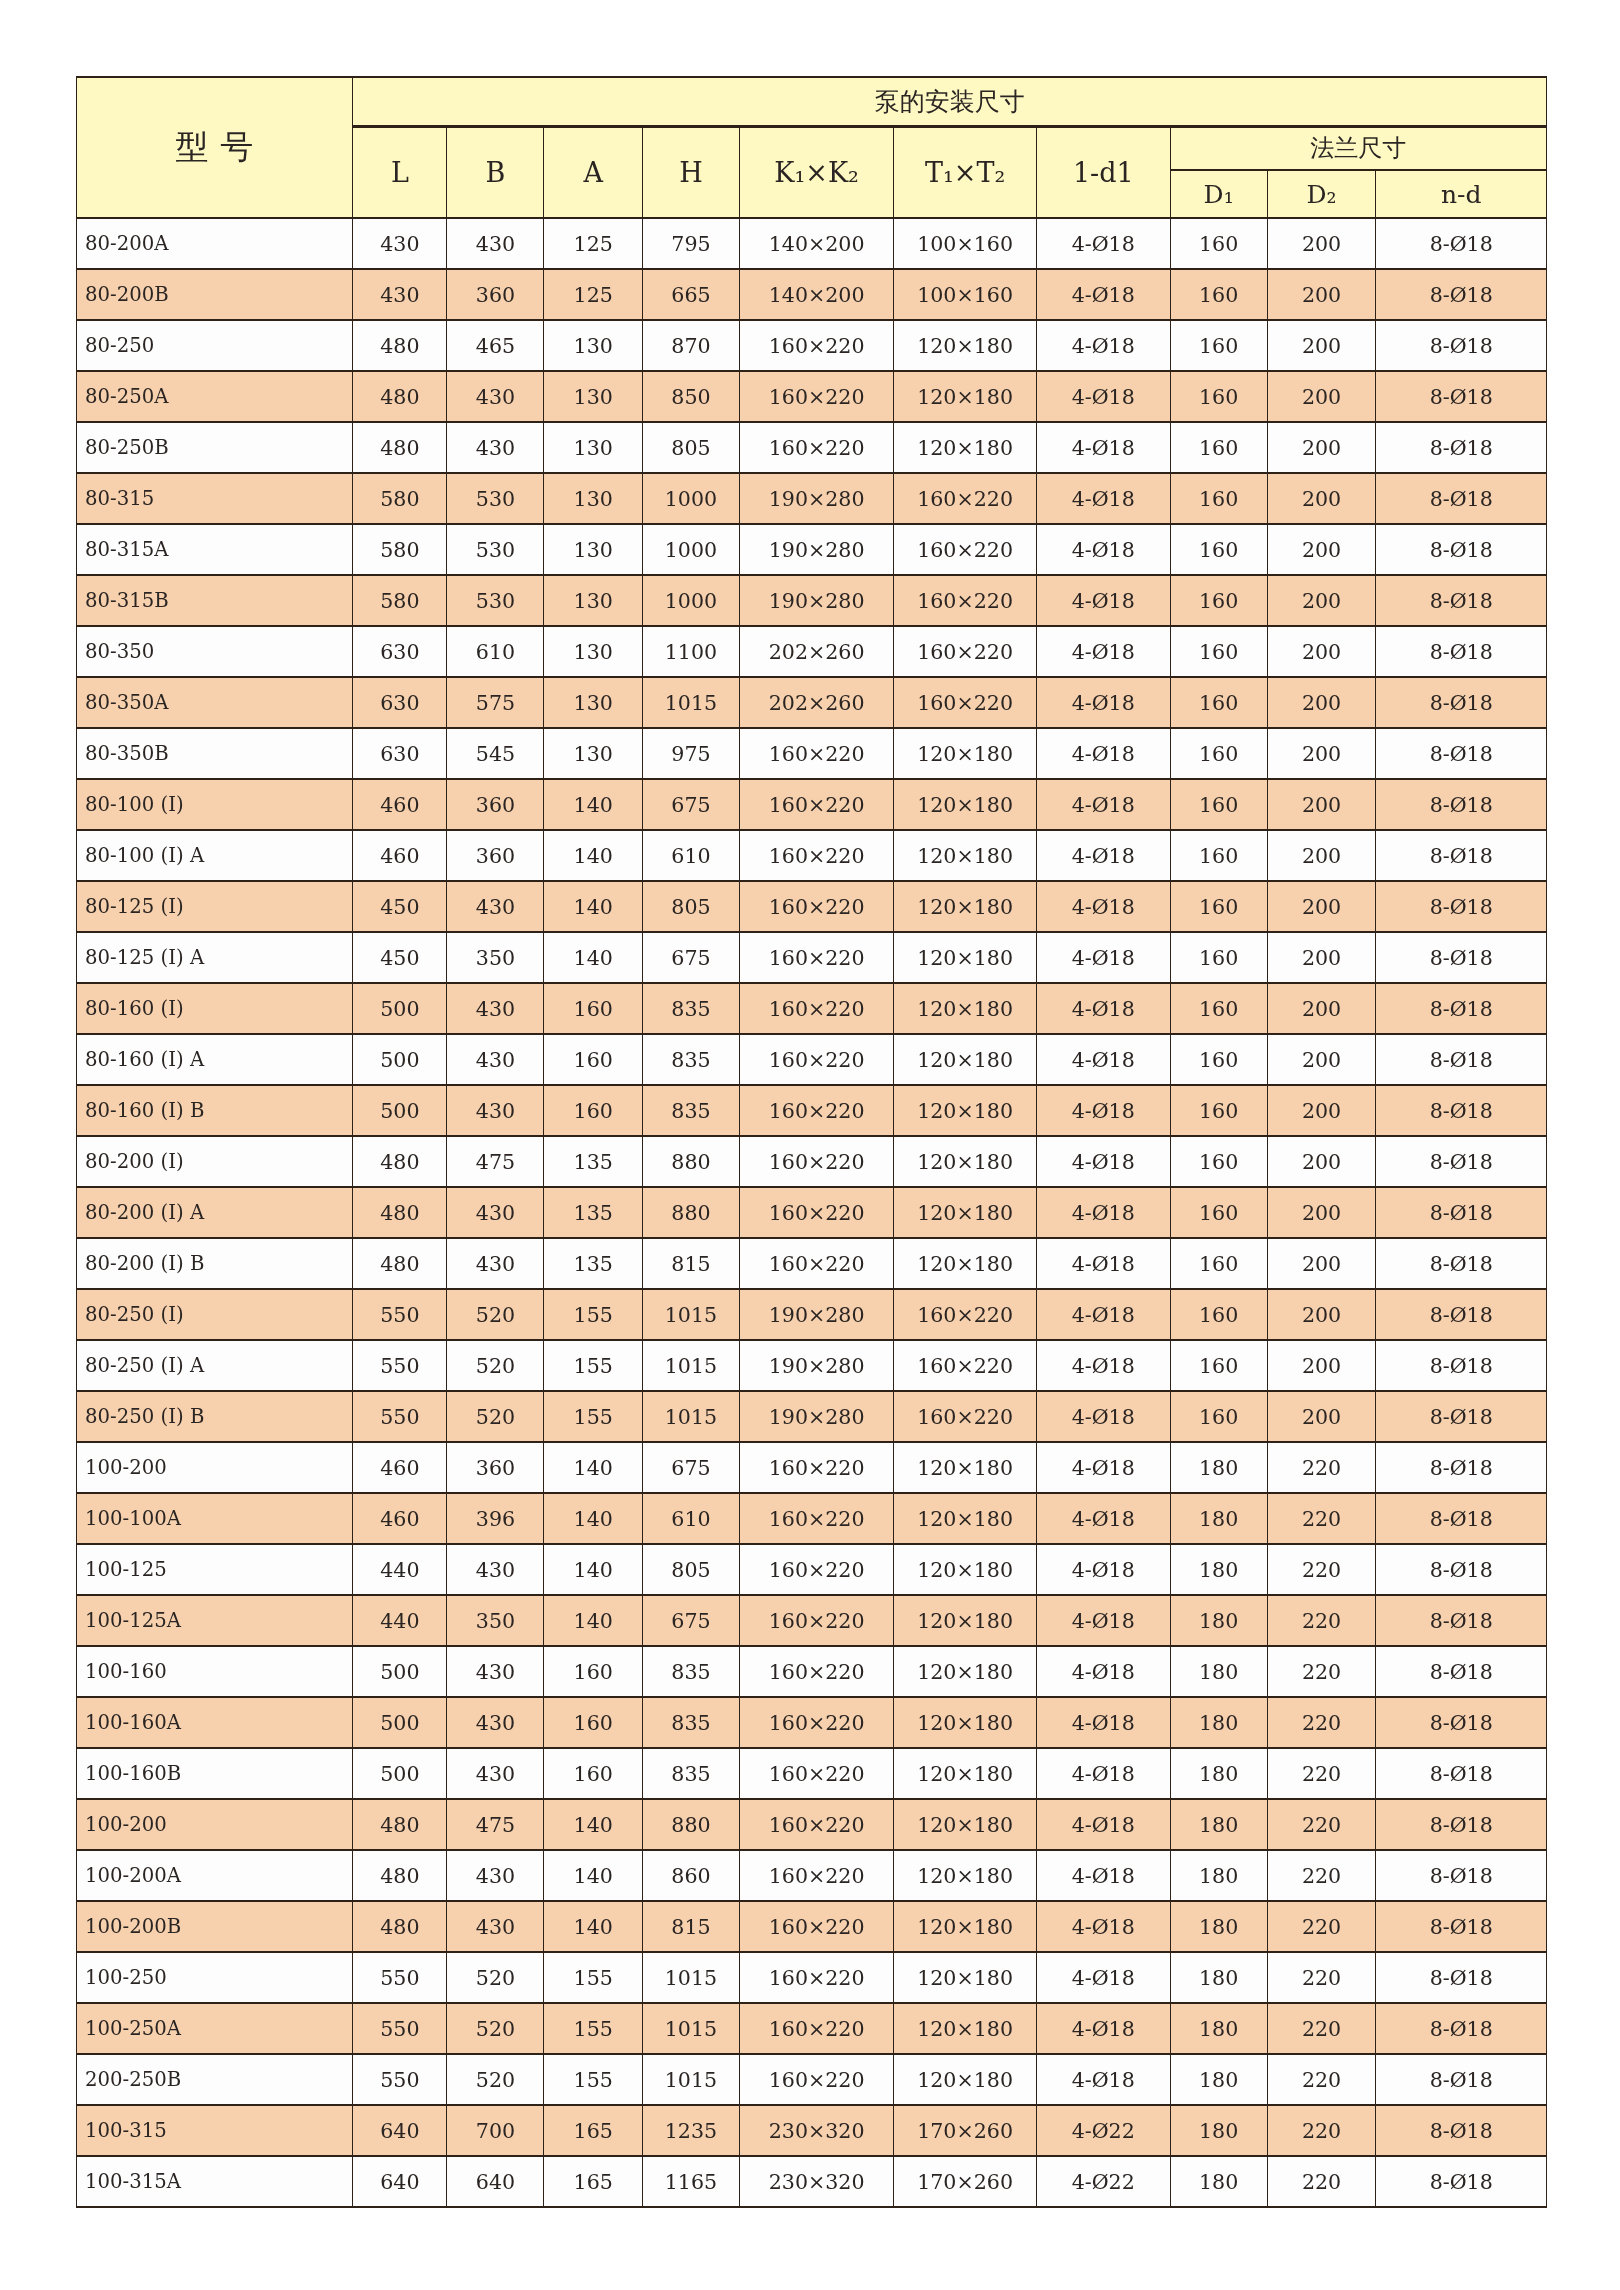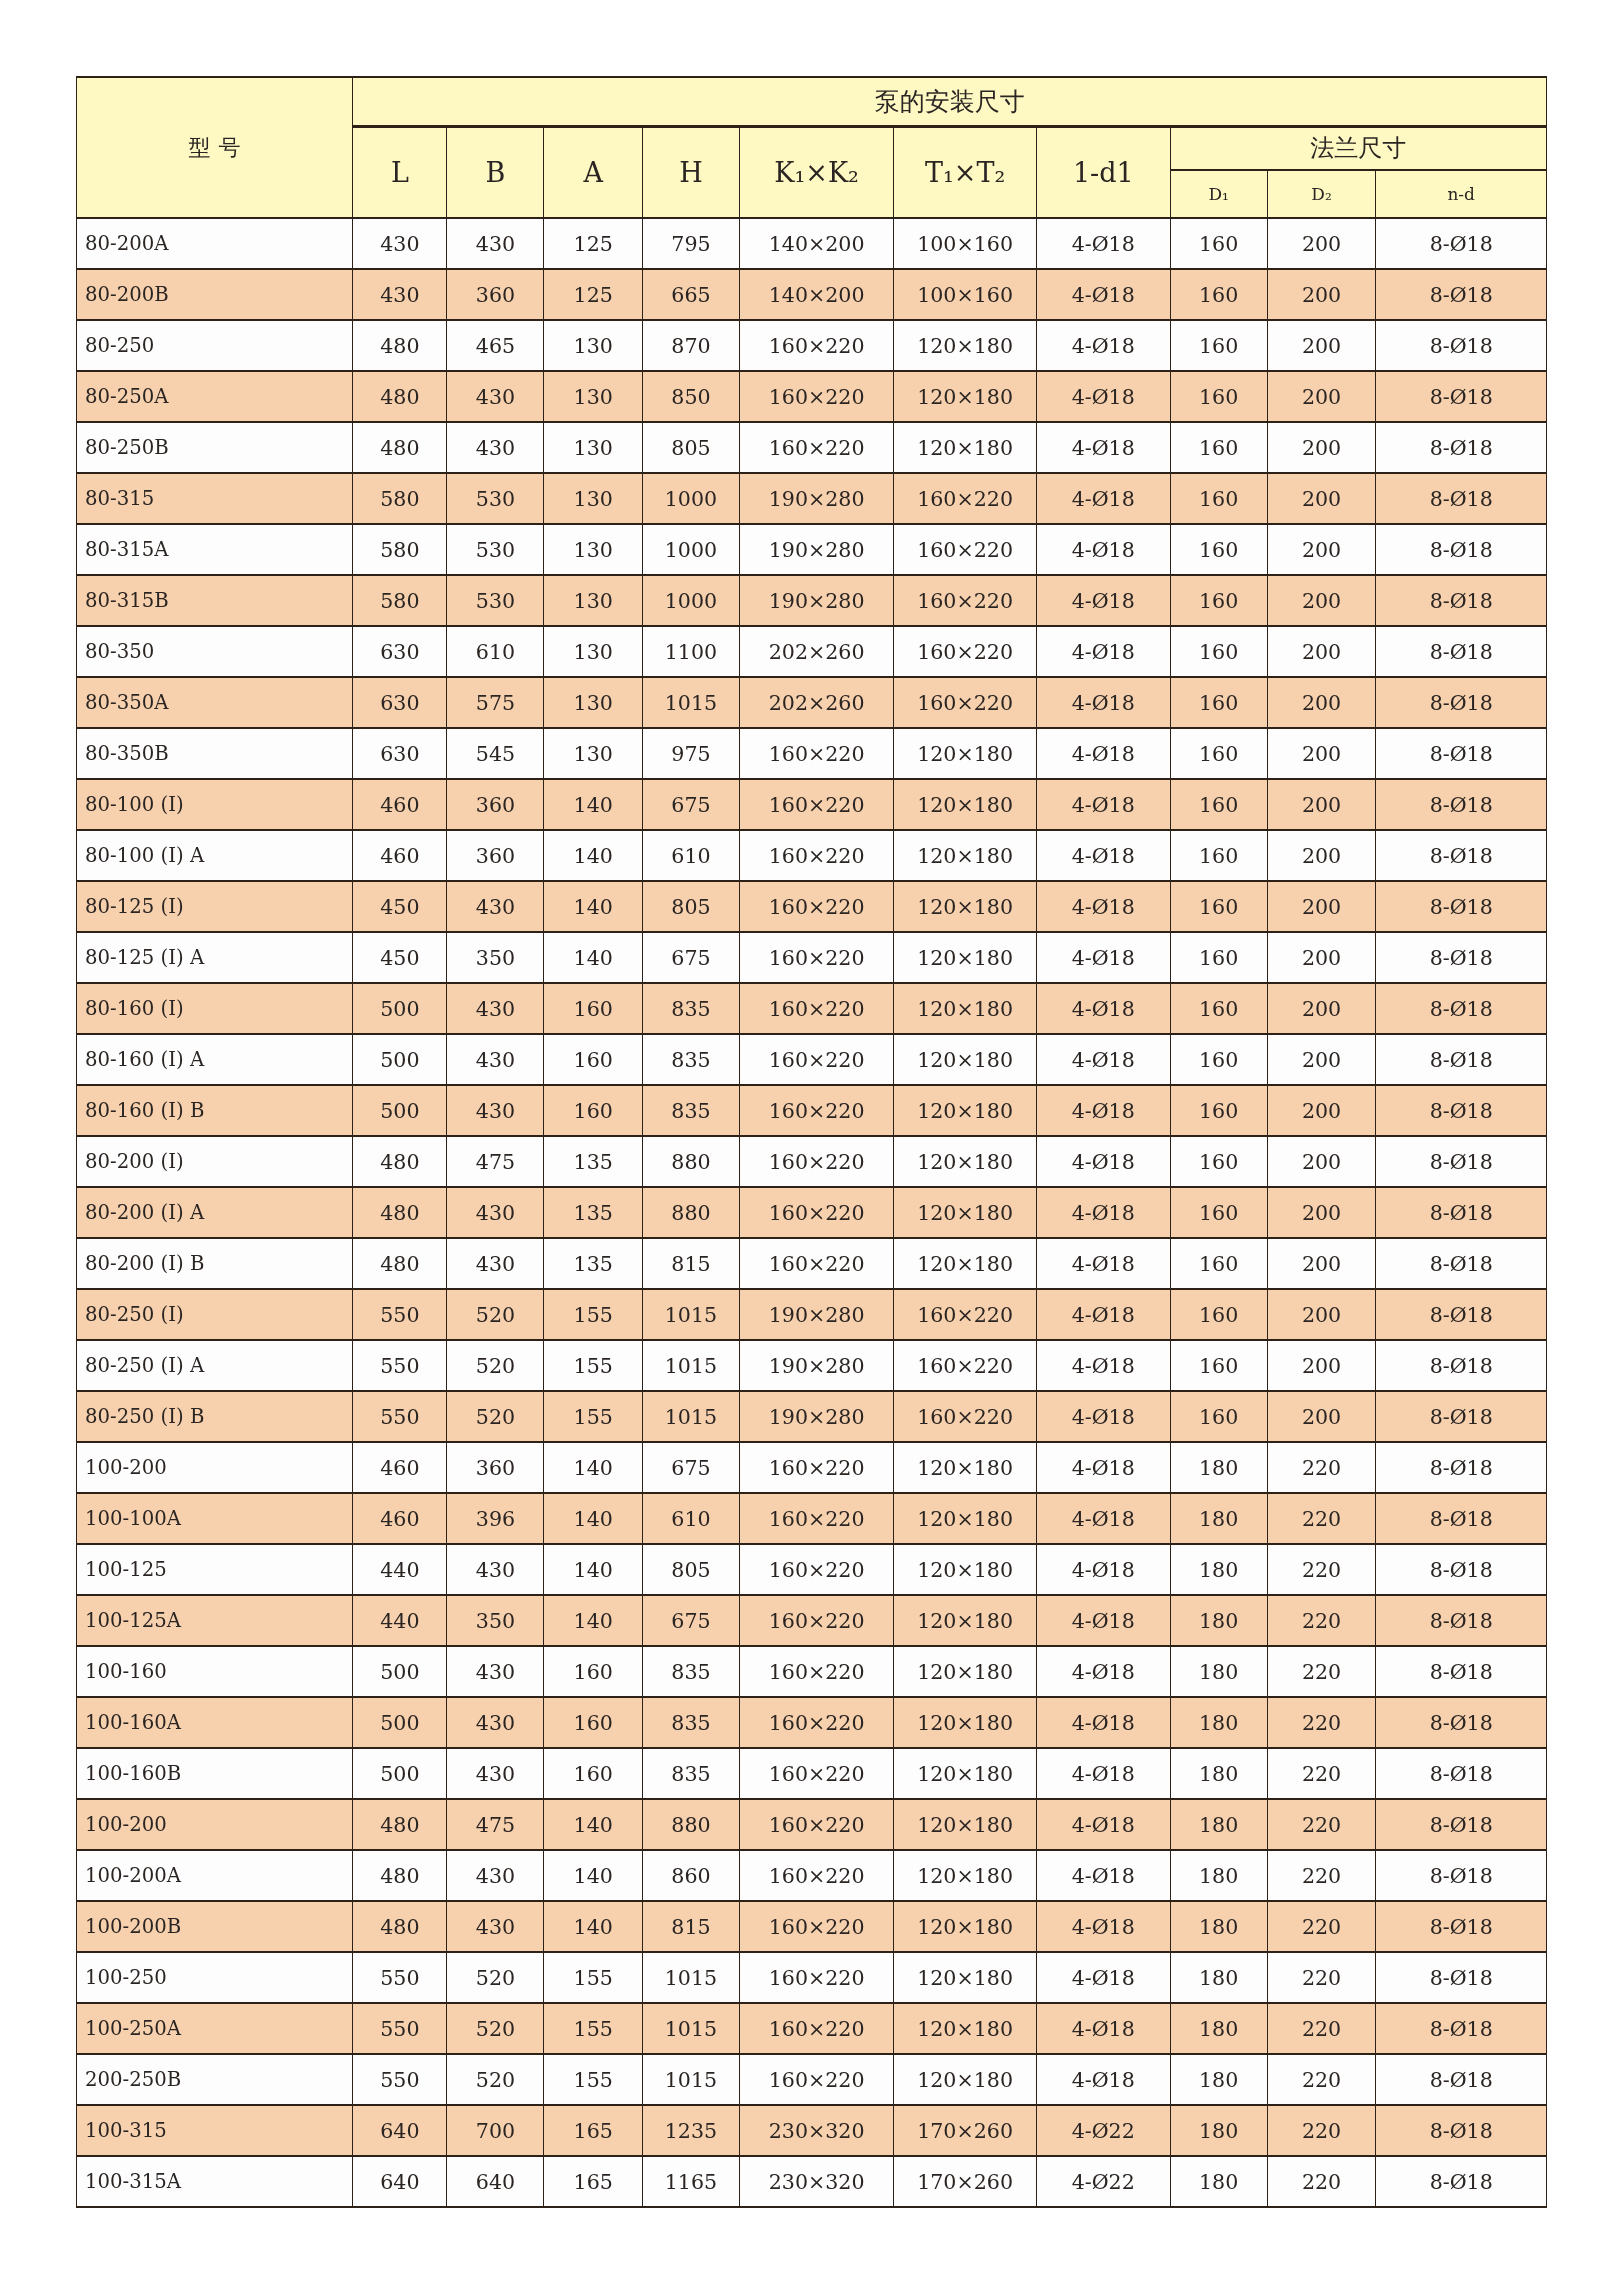--- a/index.html
+++ b/index.html
@@ -32,24 +32,24 @@
     border-right:1.8px solid #2e2117;
     border-top:2.7px solid #2e2117;
     border-bottom:2.7px solid #2e2117;
     box-sizing:border-box;
     vertical-align:middle;
     font-weight:normal;
     overflow:hidden;
   }
   thead th{background:#fef9c3;text-align:center;}
   .h-install{height:49px;font-size:25px;border-bottom-width:3.6px;}
-  .h-model{font-size:22px;letter-spacing:0.02em;}
+  .h-model{font-size:33px;letter-spacing:0.02em;}
   .h-letter{height:89px;font-size:27px;}
   .h-flange{height:44px;font-size:24px;}
-  .h-sub{height:48px;font-size:17px;}
+  .h-sub{height:48px;font-size:25px;}
   tbody td{
     height:51px;
     font-size:20.6px;
     text-align:center;
     background:#fdfdfd;
   }
   tbody td.model{
     text-align:left;
     padding-left:8px;
     font-size:19.7px;

